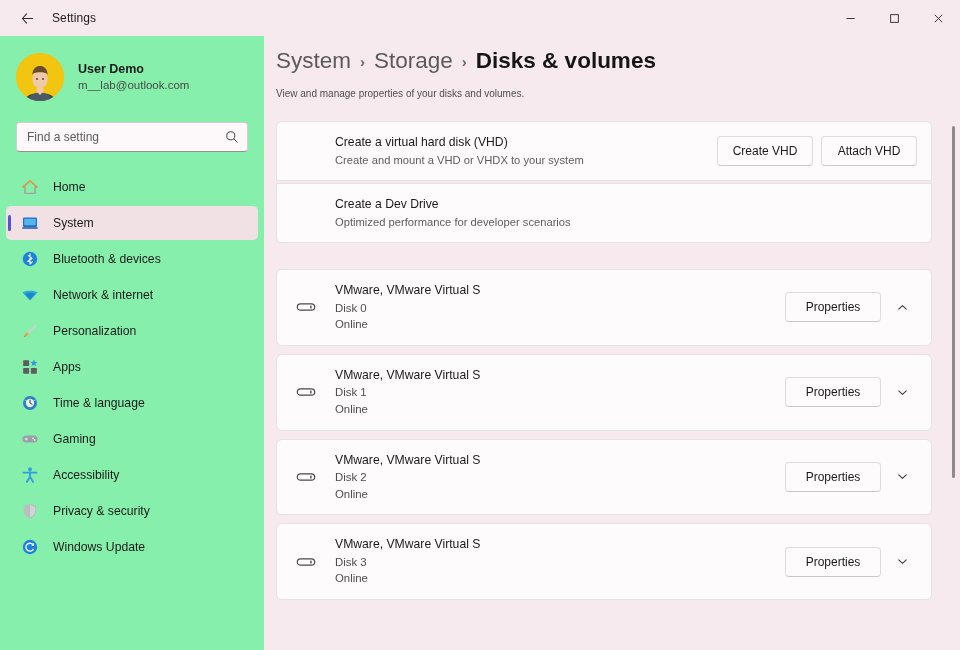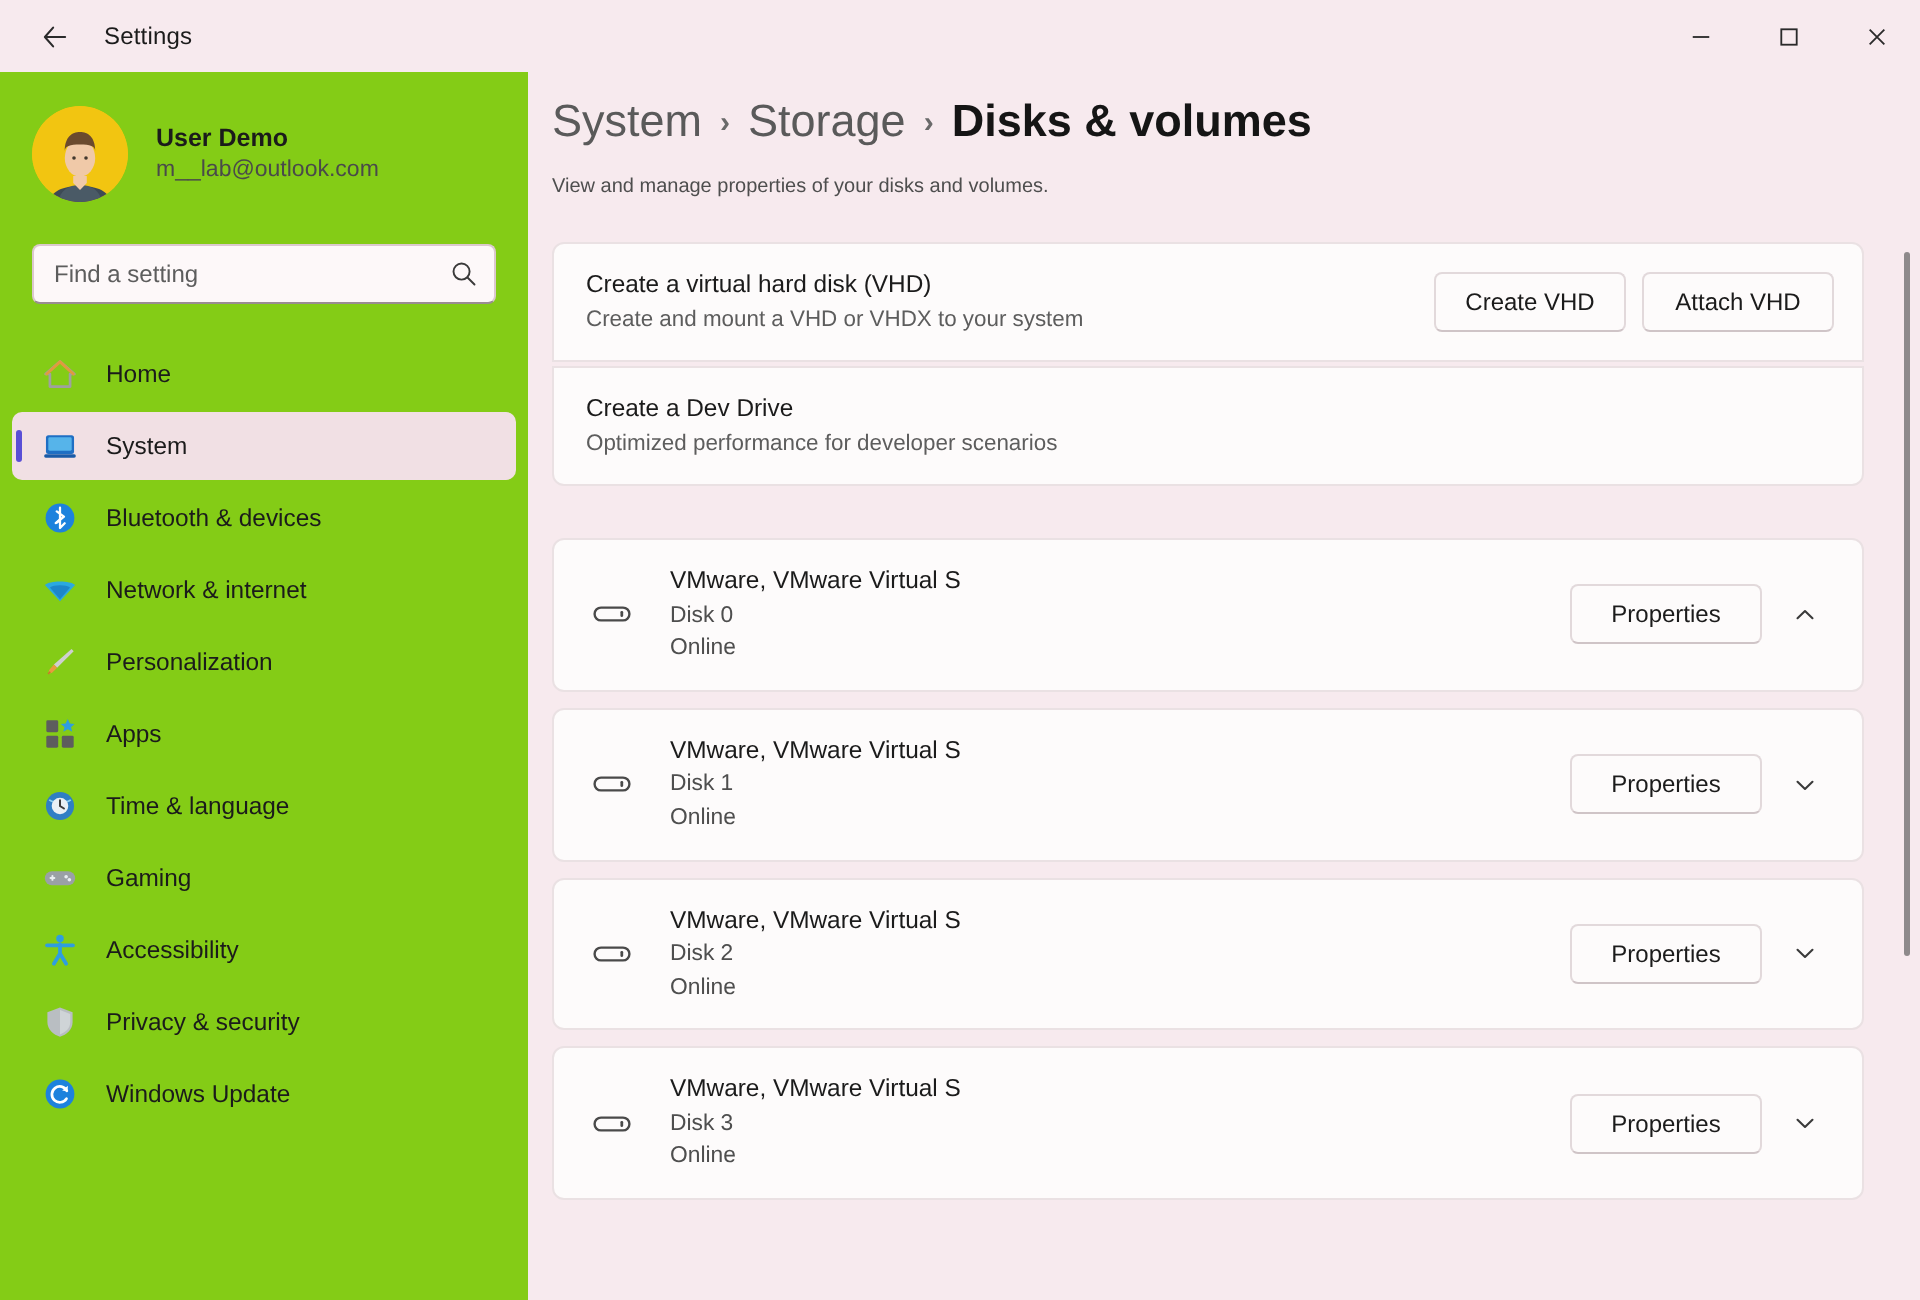--- a/index.html
+++ b/index.html
@@ -61,21 +61,21 @@
     cursor: pointer;
     color: #2a2a2a;
   }
 
   
   .sidebar {
     position: absolute;
     top: 36px; left: 0;
     width: 264px;
     height: 614px;
-    background: #84cc16;
+    background: #86efac;
     padding: 0;
     z-index: 20;
   }
   .account {
     display: flex;
     align-items: center;
     padding: 10px 0 0 16px;
     height: 72px;
     cursor: pointer;
   }
@@ -203,21 +203,21 @@
   }
   .card.first { border-radius: 6px 6px 0 0; }
   .card.last  { border-radius: 0 0 6px 6px; margin-bottom: 0; }
 
   .card-row {
     display: flex;
     align-items: center;
     min-height: 58px;
     padding: 10px 14px 10px 16px;
   }
-  .card-text { flex: 1; min-width: 0; }
+  .card-text { flex: 1; min-width: 0; margin-left: 42px; }
   .card-title {
     font-size: 12.2px;
     color: #1b1b1b;
     line-height: 1.35;
   }
   .card-sub {
     font-size: 11.2px;
     color: #5d5d5d;
     margin-top: 2px;
     line-height: 1.35;

